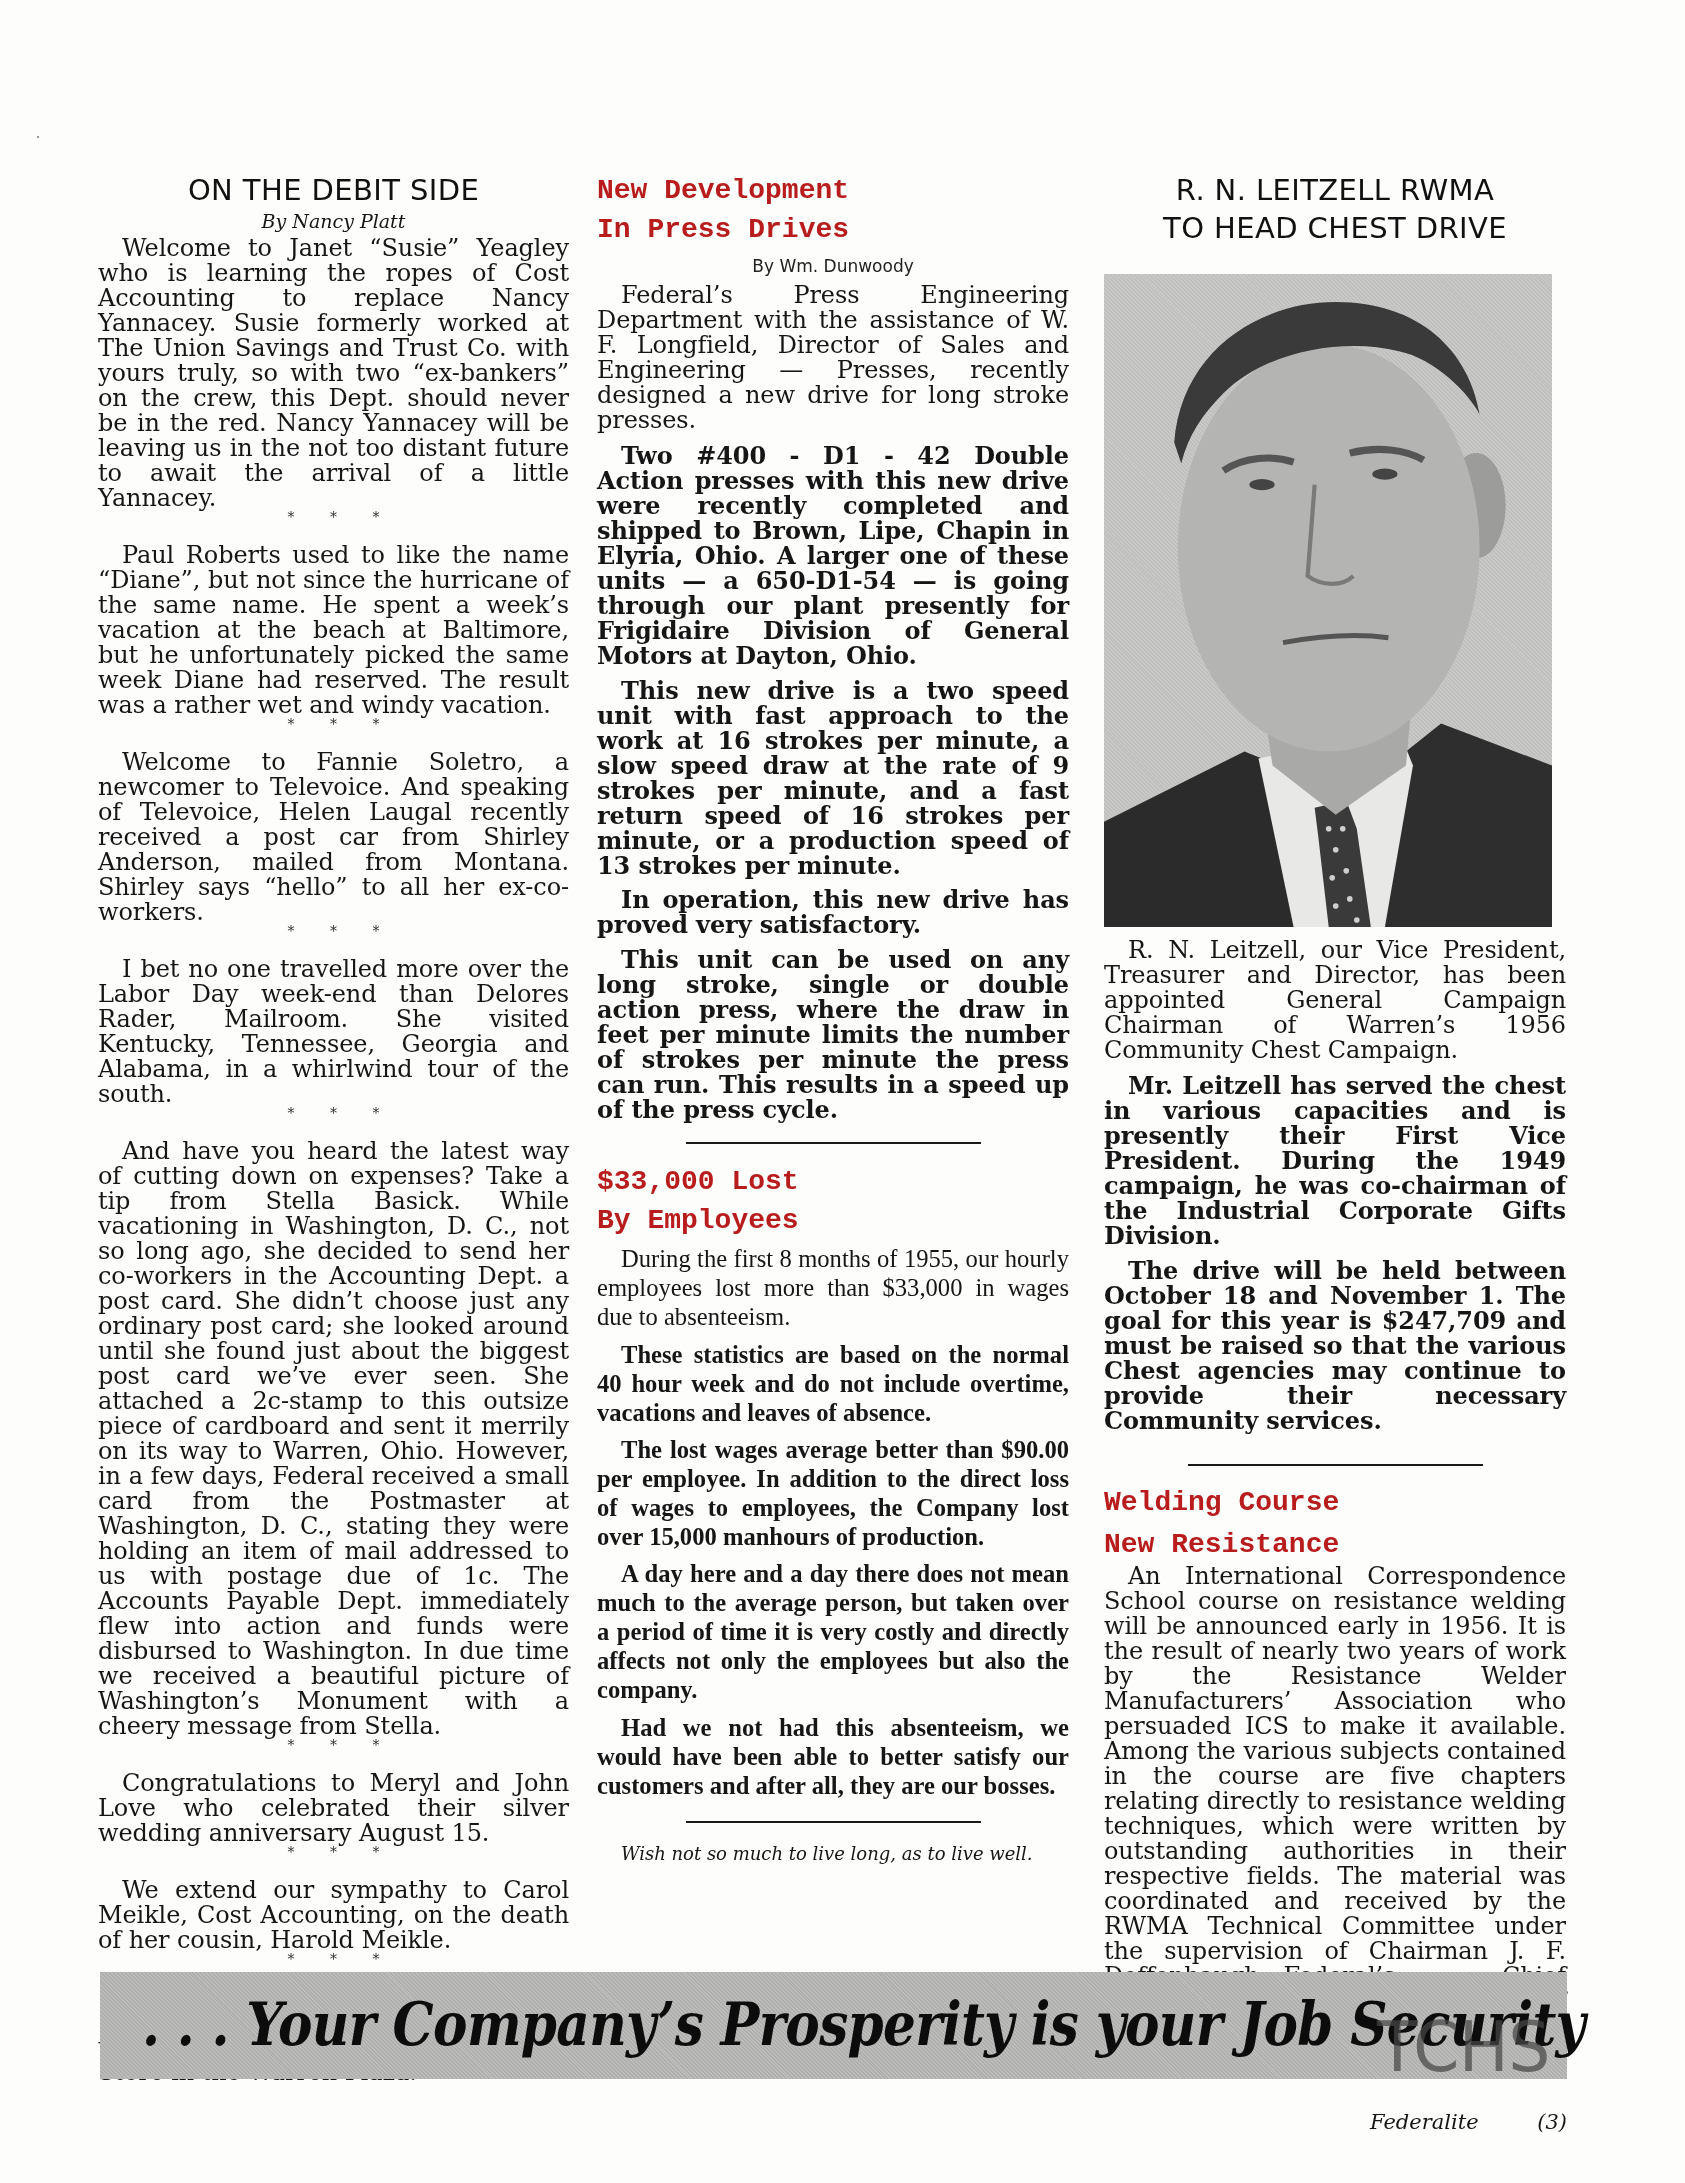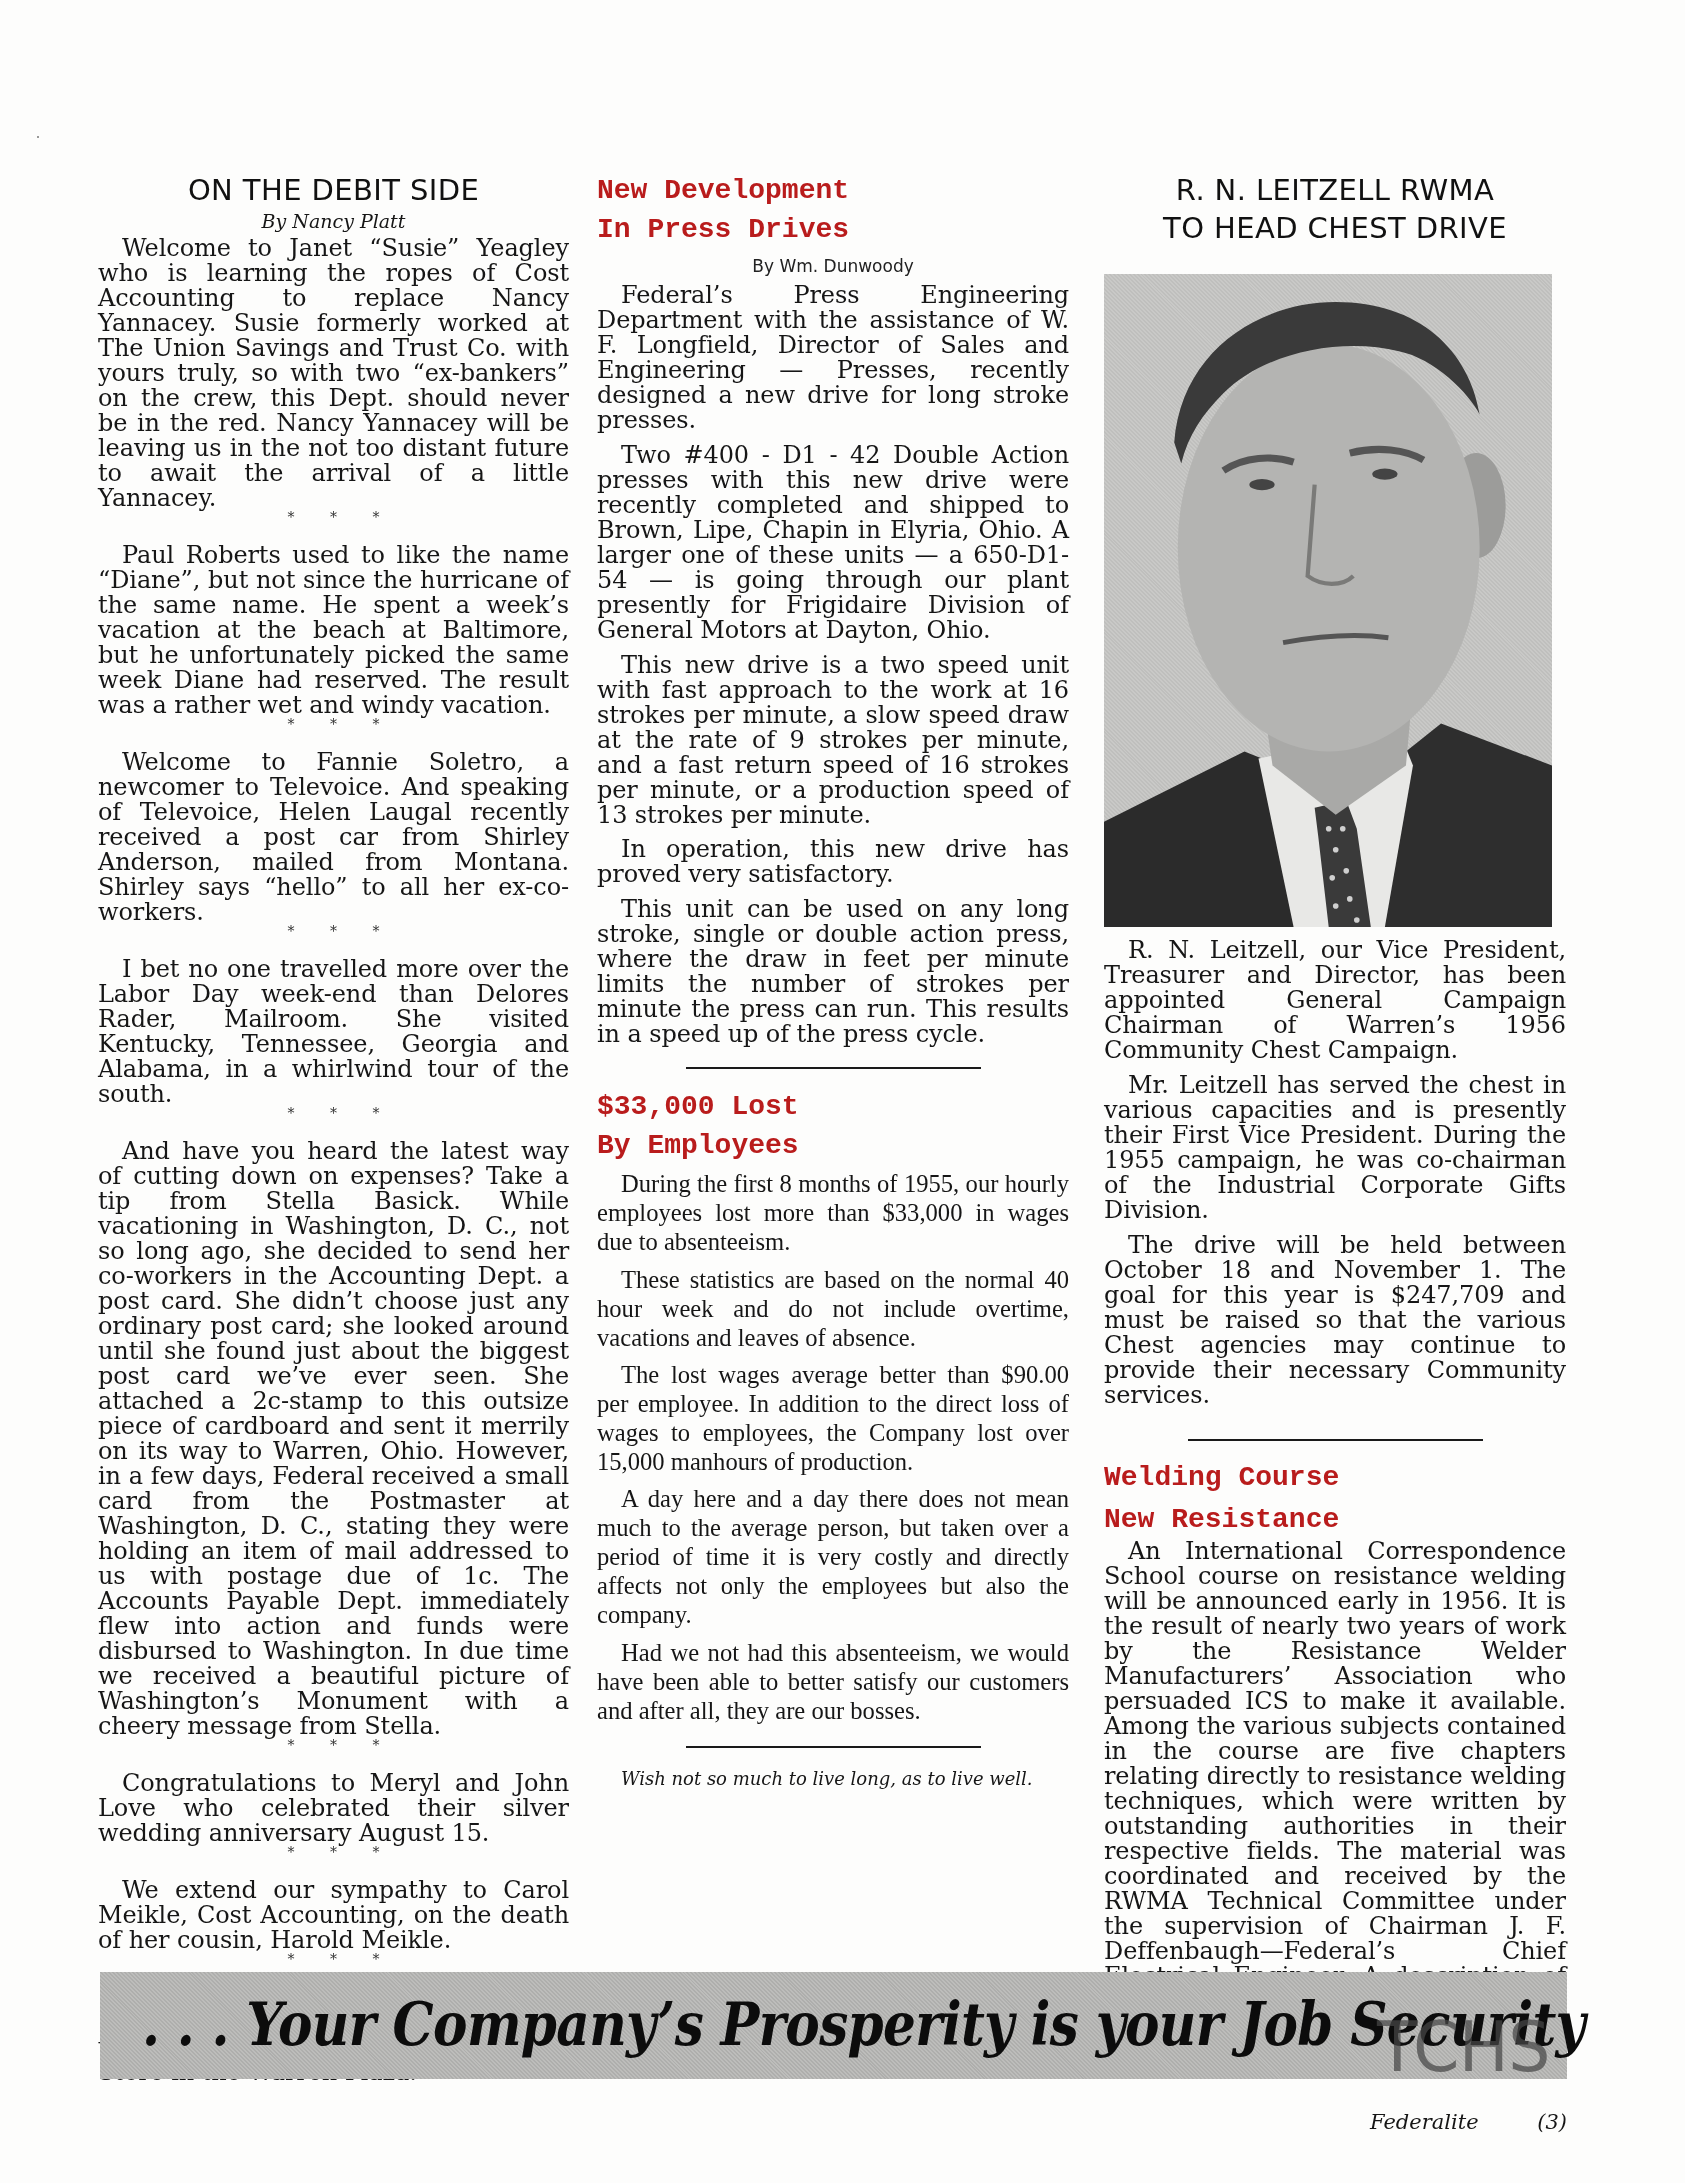--- a/index.html
+++ b/index.html
@@ -44,21 +44,21 @@
     margin: 4.2px 0 2.8px;
     color: #222;
   }
   p.body {
     font-size: 24px;
     line-height: 25px;
     text-align: justify;
     text-indent: 24px;
     letter-spacing: -0.1px;
   }
-  p.body + p.body { margin-top: 9.8px; }
+  p.body + p.body { margin-top: 9.8px; font-weight: bold; }
   .lost p.body {
     font-family: "Liberation Serif", "DejaVu Serif", serif;
     font-size: 24.6px;
     line-height: 29px;
     letter-spacing: 0;
   }
   .lost p.body + p.body { margin-top: 8.4px; }
   .stars {
     text-align: center;
     font-size: 14px;
@@ -239,21 +239,21 @@
           <path d="M350 255 C390 245 430 250 455 265" stroke="#555" stroke-width="10" fill="none"></path>
           <ellipse cx="225" cy="300" rx="18" ry="8" fill="#444"></ellipse>
           <ellipse cx="400" cy="285" rx="18" ry="8" fill="#444"></ellipse>
 
           <path d="M300 300 L290 430 C310 445 340 445 355 430" stroke="#7a7a78" stroke-width="6" fill="none"></path>
           <path d="M255 525 C310 515 360 512 405 518" stroke="#555" stroke-width="7" fill="none"></path>
         </svg>
       </div>
 
       <p class="body" style="margin-top:11.2px;">R. N. Leitzell, our Vice President, Treasurer and Director, has been appointed General Campaign Chairman of Warren’s 1956 Community Chest Campaign.</p>
-      <p class="body">Mr. Leitzell has served the chest in various capacities and is presently their First Vice President. During the 1955 campaign, he was co-chairman of the Industrial Corporate Gifts Division.</p>
+      <p class="body">Mr. Leitzell has served the chest in various capacities and is presently their First Vice President. During the 1949 campaign, he was co-chairman of the Industrial Corporate Gifts Division.</p>
       <p class="body">The drive will be held between October 18 and November 1. The goal for this year is $247,709 and must be raised so that the various Chest agencies may continue to provide their necessary Community services.</p>
     </div>
 
     <div class="rule" style="margin-top:31px;"></div>
 
     <div style="margin-top:17px;">
       <h2 class="headline-bold" style="margin-bottom:2.8px;">Welding Course</h2>
       <h2 class="headline-bold">New Resistance</h2>
       <p class="body">An International Correspondence School course on resistance welding will be announced early in 1956. It is the result of nearly two years of work by the Resistance Welder Manufacturers’ Association who persuaded ICS to make it available. Among the various subjects contained in the course are five chapters relating directly to resistance welding techniques, which were written by outstanding authorities in their respective fields. The material was coordinated and received by the RWMA Technical Committee under the supervision of Chairman J. F. Deffenbaugh—Federal’s Chief Electrical Engineer. A description of the course will be given in the FEDERALITE when it is available.</p>
     </div>

